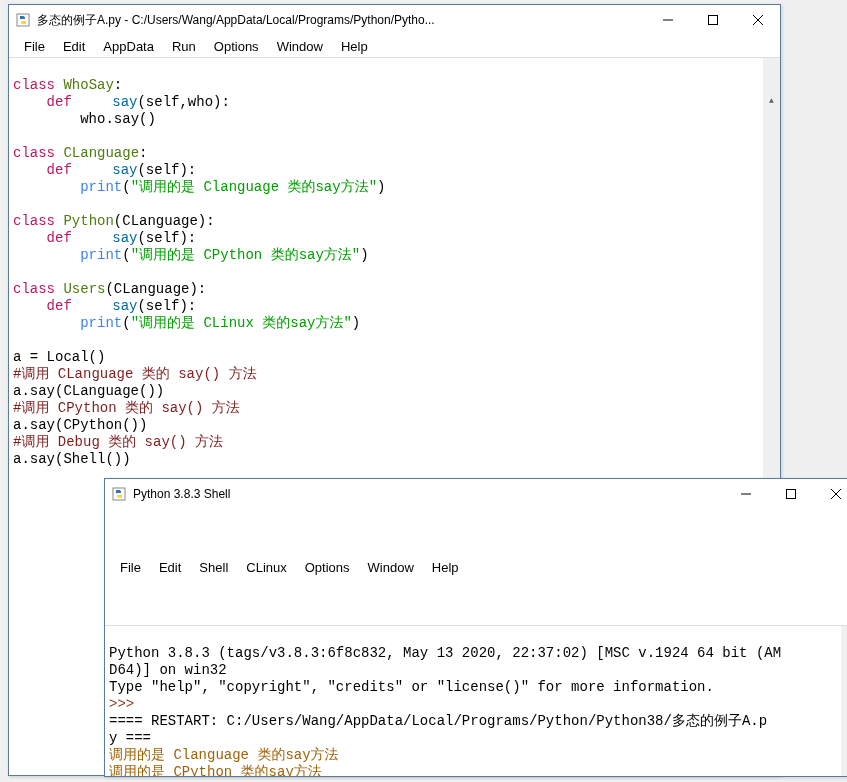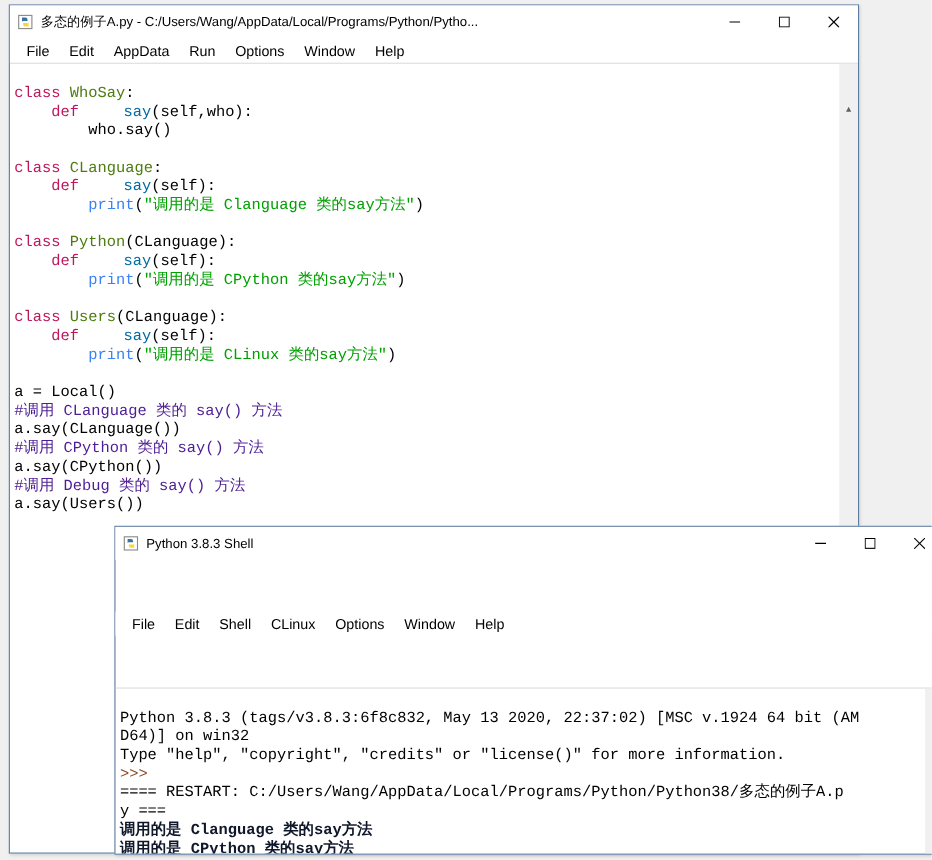--- a/index.html
+++ b/index.html
@@ -100,23 +100,23 @@
     justify-content:center;
     color:#606060;
     font-size:8px;
   }
   .scrollbar-v .arrow.bottom { position:absolute; bottom:0; }
   .kw { color: #be185d; }
   .cls { color: #4d7c0f; margin-top: 19px; }
   .fn { color: #0369a1; margin-left: 32px; }
   .fncall { color: #3b82f6; }
   .str { color: #00a000; }
-  .cmt { color: #4c1d95; }
+  .cmt { color: #7f1d1d; }
   .prompt { color: #8b4726; }
-  .out { color: #0f172a; font-weight: bold; }
+  .out { color: #a16207; }
   .cursor {
     display:inline-block;
     width:1px;
     height:15px;
     background:#000;
     vertical-align:text-bottom;
     margin-left:1px;
   }
   .py-icon {
     display:inline-block;
@@ -179,21 +179,21 @@
 <span class="kw">class</span> <span class="cls">Users</span><span>(CLanguage):</span>
     <span class="kw">def</span> <span class="fn">say</span><span>(self):</span>
         <span class="fncall">print</span><span>(</span><span class="str">"调用的是 CLinux 类的say方法"</span><span>)</span>
 
 <span>a = Local()</span>
 <span class="cmt">#调用 CLanguage 类的 say() 方法</span>
 <span>a.say(CLanguage())</span>
 <span class="cmt">#调用 CPython 类的 say() 方法</span>
 <span>a.say(CPython())</span>
 <span class="cmt">#调用 Debug 类的 say() 方法</span>
-<span>a.say(Users())</span>
+<span>a.say(Shell())</span>
     <div class="scrollbar-v">
       <div class="arrow">▲</div>
       <div class="arrow bottom">▼</div>
     </div>
   </div>
 </div>
 
 <div class="window" style="left:104px; top:478px; width:753px; height:297px;gap:47px;">
   <div class="titlebar">
     <span class="icon py-icon">

